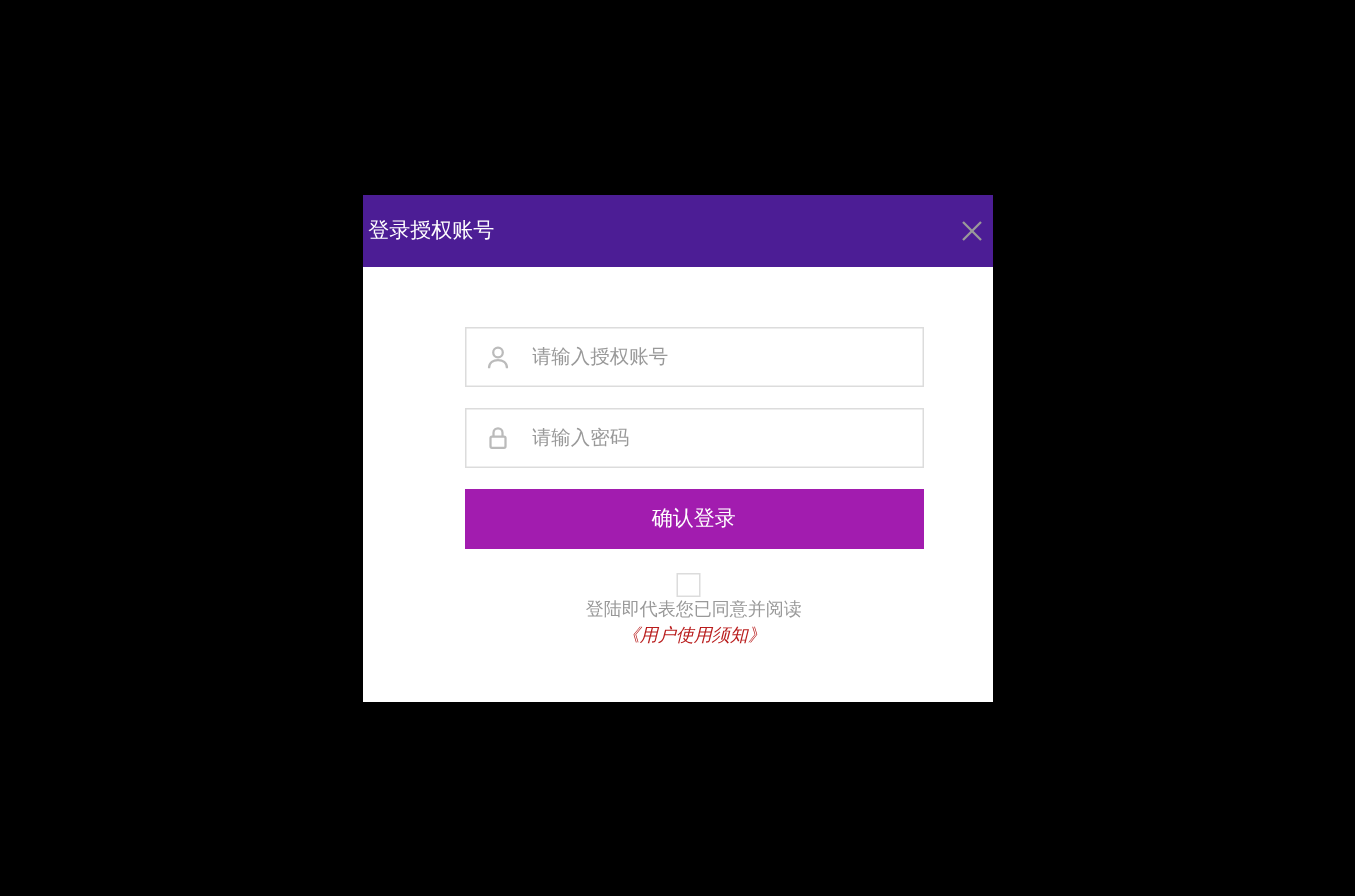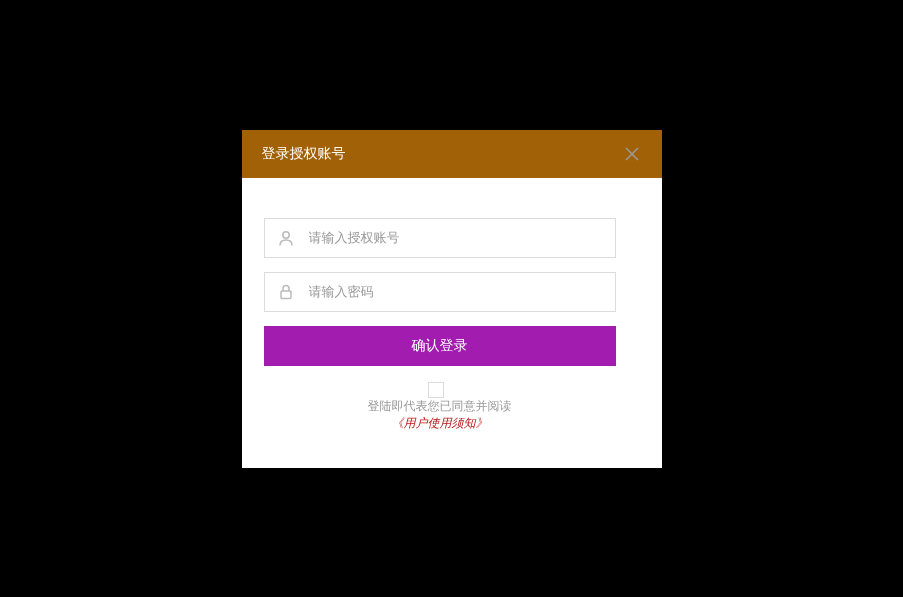--- a/index.html
+++ b/index.html
@@ -15,45 +15,45 @@
       display: flex;
       align-items: center;
       justify-content: center;
     }
     .dialog {
       width: 420px;
       background: #ffffff;
     }
     .dialog-header {
       height: 48px;
-      background: #a16207;
+      background: #4c1d95;
       display: flex;
       align-items: center;
       justify-content: space-between;
-      padding: 0 20px;
+      padding: 0 4px;
     }
     .dialog-title {
       color: #ffffff;
       font-size: 14px;
       font-weight: normal;
     }
     .close-button {
       width: 20px;
       height: 20px;
       cursor: pointer;
       display: flex;
       align-items: center;
       justify-content: center;
     }
     .close-button svg {
       stroke: #9a9a9a;
       stroke-width: 1.5;
     }
     .dialog-body {
-      padding: 40px 46px 36px 22px;
+      padding: 40px 46px 36px 68px;
     }
     .input-group {
       position: relative;
       margin-bottom: 14px;
     }
     .input-field {
       width: 100%;
       height: 40px;
       border: 1px solid #dcdcdc;
       padding: 0 12px 0 44px;

